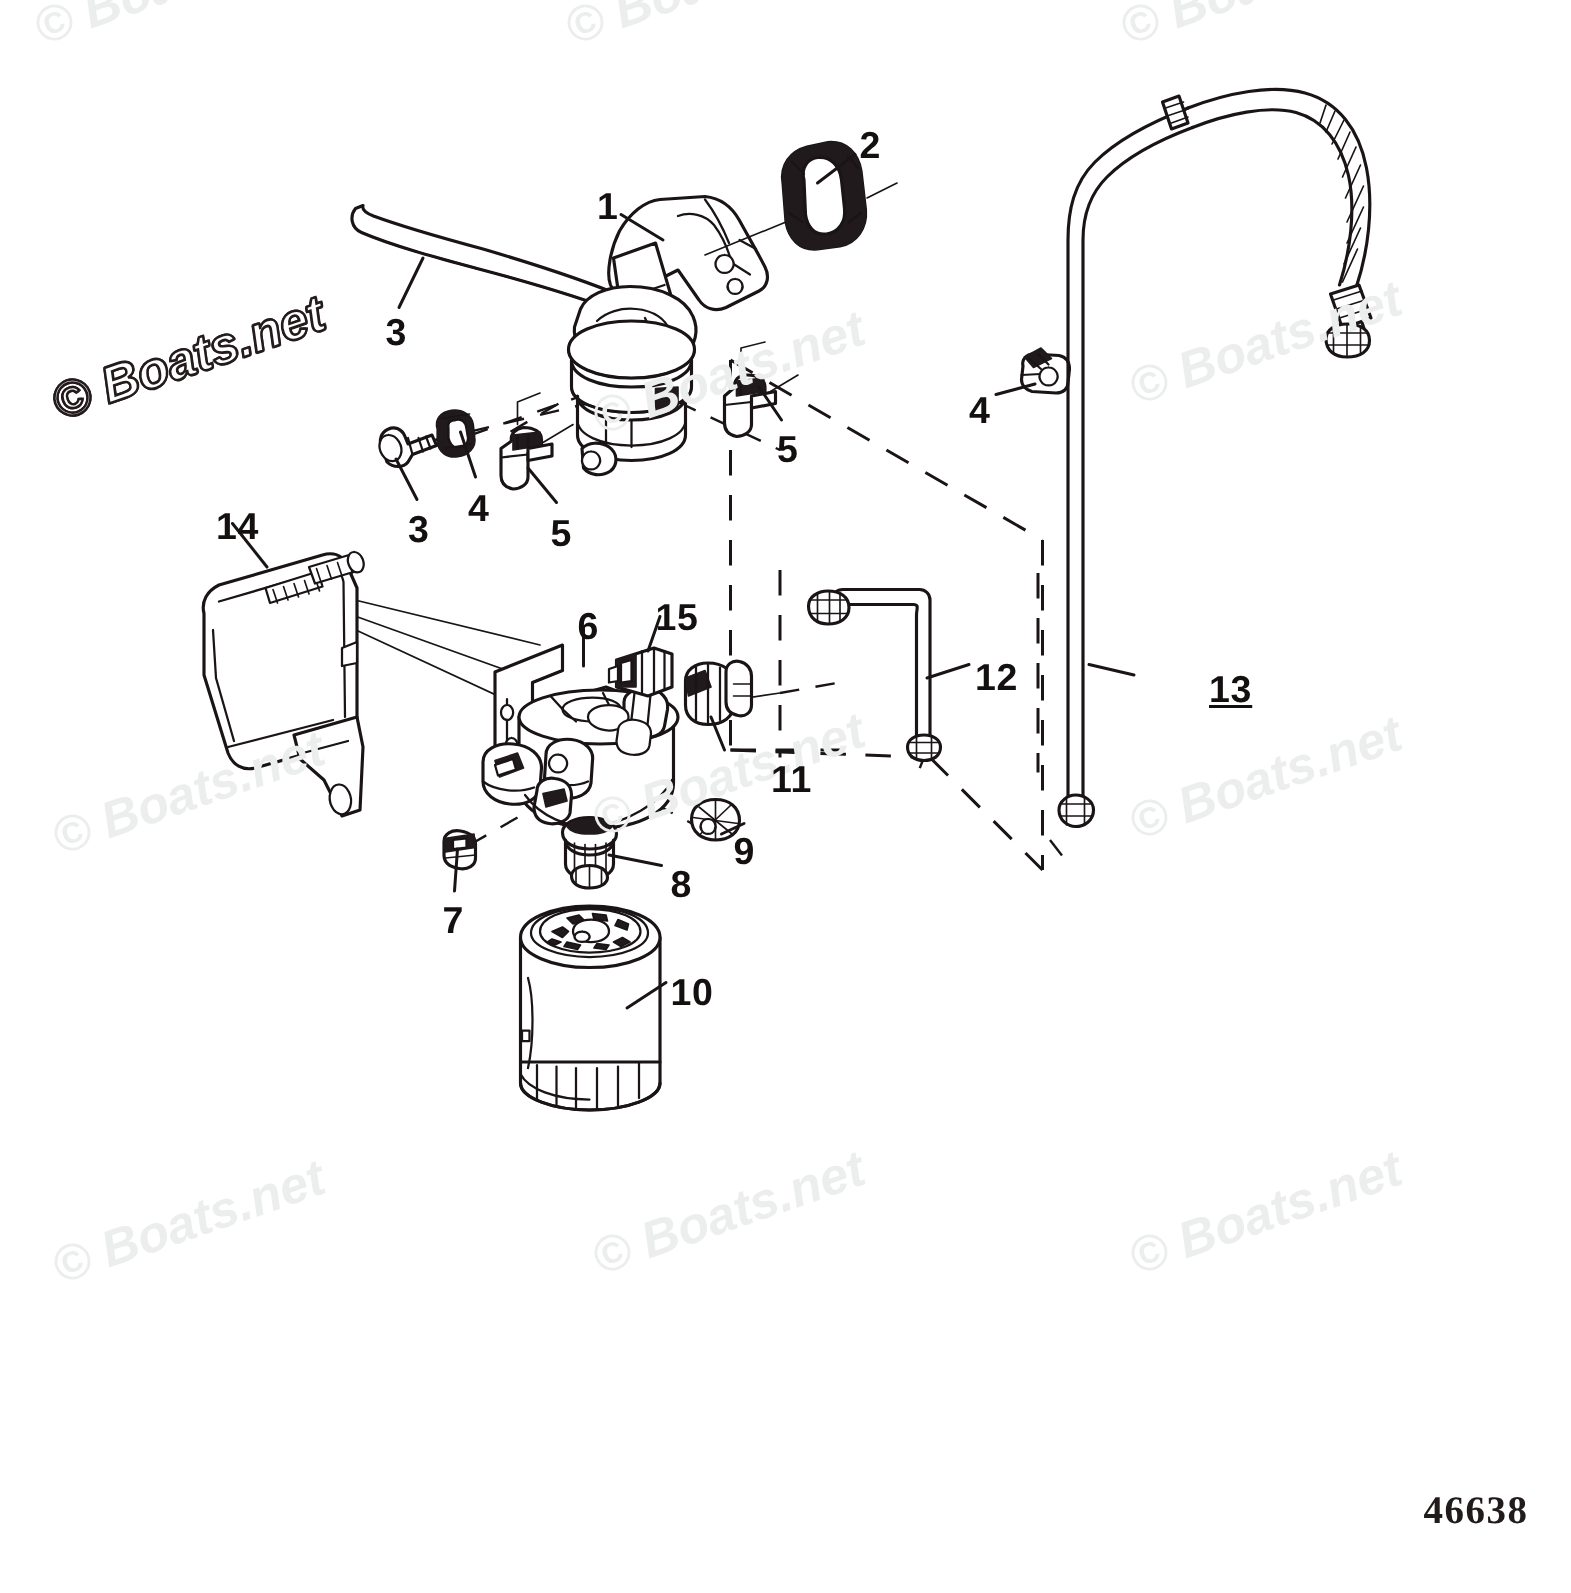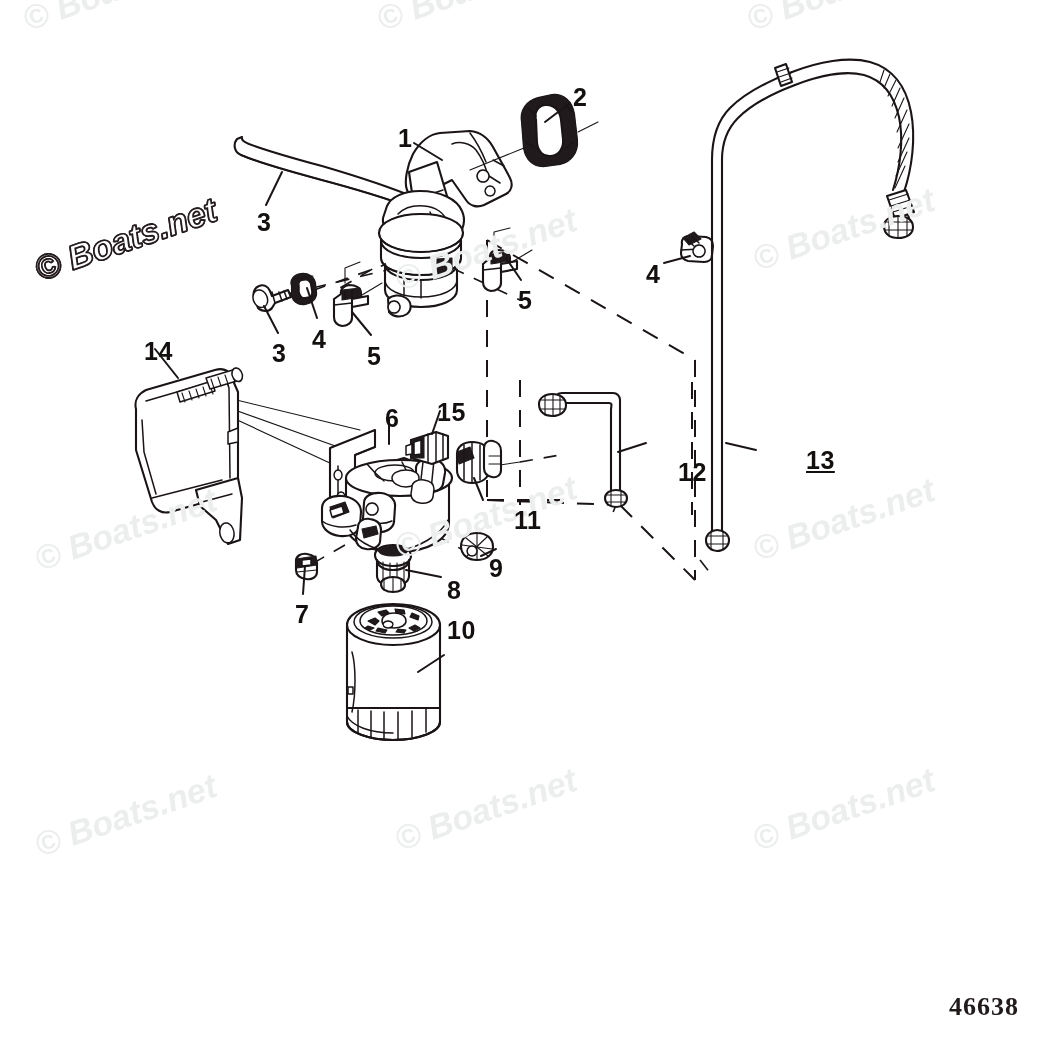--- a/index.html
+++ b/index.html
@@ -696,23 +696,23 @@
       <div class="callout" style="left: 398px; top: 126px;">1</div>
       <div class="callout" style="left: 573px; top: 85px;">2</div>
       <div class="callout" style="left: 272px; top: 341px;">3</div>
       <div class="callout" style="left: 312px; top: 327px;">4</div>
       <div class="callout" style="left: 367px; top: 344px;">5</div>
       <div class="callout" style="left: 518px; top: 288px;">5</div>
       <div class="callout" style="left: 385px; top: 406px;">6</div>
       <div class="callout" style="left: 295px; top: 602px;">7</div>
       <div class="callout" style="left: 447px; top: 578px;">8</div>
       <div class="callout" style="left: 489px; top: 556px;">9</div>
-      <div class="callout" style="left: 447px; top: 618px; text-align: right;">10</div>
+      <div class="callout" style="left: 447px; top: 650px; text-align: right;">10</div>
       <div class="callout" style="left: 478px; top: 508px; margin-left: 36px;">11</div>
-      <div class="callout" style="left: 650px; top: 460px; margin-left: 28px;">12</div>
+      <div class="callout" style="left: 650px; top: 440px;">12</div>
       <div class="callout" style="left: 806px; top: 448px; text-decoration: underline;">13</div>
       <div class="callout" style="left: 144px; top: 339px;">14</div>
       <div class="callout" style="left: 257px; top: 210px;">3</div>
       <div class="callout" style="left: 646px; top: 262px;">4</div>
       <div class="callout" style="left: 437px; top: 400px;">15</div>
     </div>
 
   <div class="fignum">46638</div>
 
 </div>

